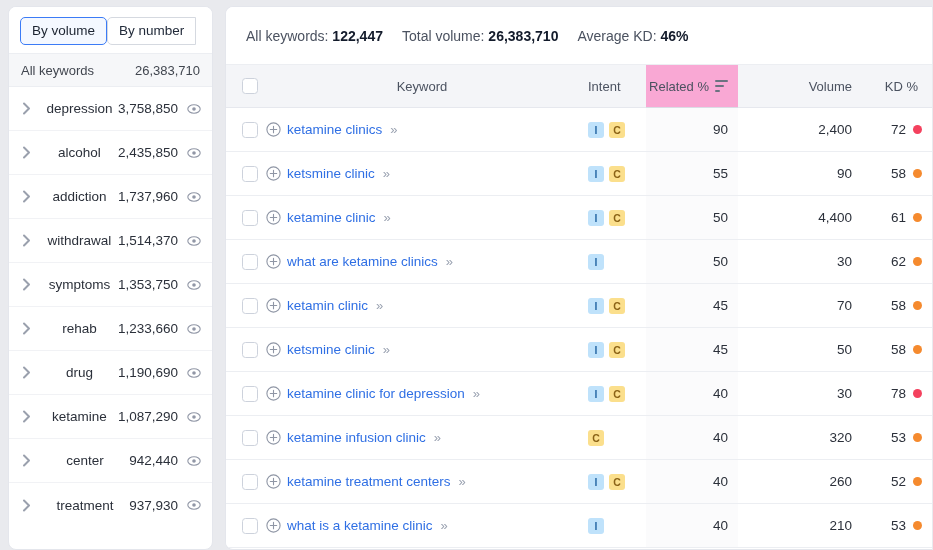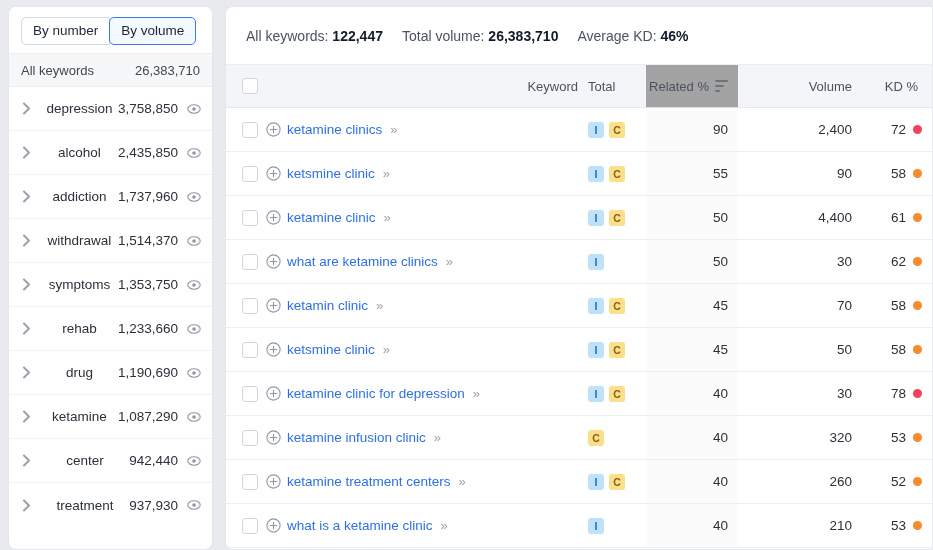--- a/index.html
+++ b/index.html
@@ -146,24 +146,24 @@
     font-weight: normal;
     color: #4b5260;
     text-align: right;
     padding: 0 10px;
     border-top: 1px solid #eceef2;
     border-bottom: 1px solid #e6e8ee;
     vertical-align: middle;
     white-space: nowrap;
   }
   th.th-check { width: 38px; text-align: left; padding-left: 16px; }
-  th.th-keyword { text-align: right; width: 324px; padding-left: 2px; }
+  th.th-keyword { text-align: center; width: 324px; padding-left: 2px; }
   th.th-intent { width: 58px; text-align: left; padding-left: 0; }
   th.th-related {
-    width: 92px; background: #a3a3a3; text-align: right;
+    width: 92px; background: #f9a8d4; text-align: right;
     border-bottom: 1px solid #dadce5;
   }
   th.th-volume { width: 124px; }
   th.th-kd { width: 66px; }
   th.th-cut { width: 36px; text-align: left; padding-left: 6px; overflow: hidden; }
   .th-related-inner {
     display: flex; align-items: center; justify-content: flex-end; gap: 6px;
   }
   .sort-icon { display: inline-block; width: 13px; }
   .sort-icon span {
@@ -242,22 +242,22 @@
 </style>
 </head>
 <body>
 
 <div class="app">
 
   <div class="left-panel">
 
     <div class="toggle-wrap">
       <div class="seg">
+        <button class="seg-btn last active">By volume</button>
         <button class="seg-btn first">By number</button>
-        <button class="seg-btn last active">By volume</button>
       </div>
     </div>
 
     <div class="all-row">
       <span class="lbl">All keywords</span>
       <span class="val">26,383,710</span>
     </div>
 
     <div class="kw-list" id="kw-list">
         <div class="kw-item">
@@ -439,21 +439,21 @@
           <col style="width:124px">
           <col style="width:66px">
           <col style="width:36px">
       </colgroup>
       <thead>
         <tr class="thead-row">
           <th class="th-check">
             <span class="chk"></span>
           </th>
           <th class="th-keyword">Keyword</th>
-          <th class="th-intent">Total</th>
+          <th class="th-intent">Intent</th>
           <th class="th-related">
             <span class="th-related-inner">
               <span>Related %</span>
               <span class="sort-icon">
                 <span></span>
                   <span></span>
                   <span></span>
               </span>
             </span>
           </th>

